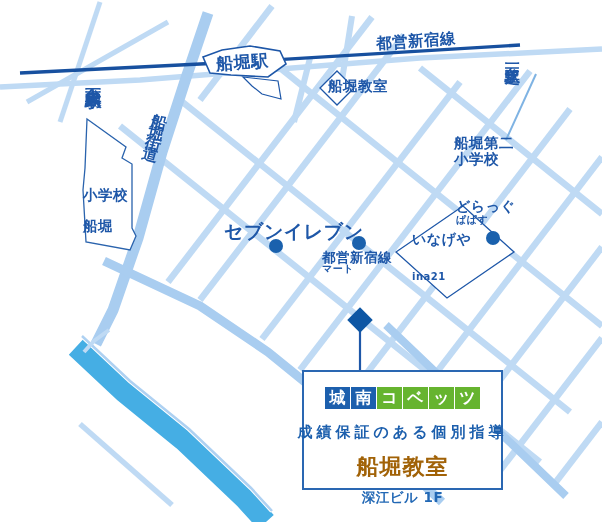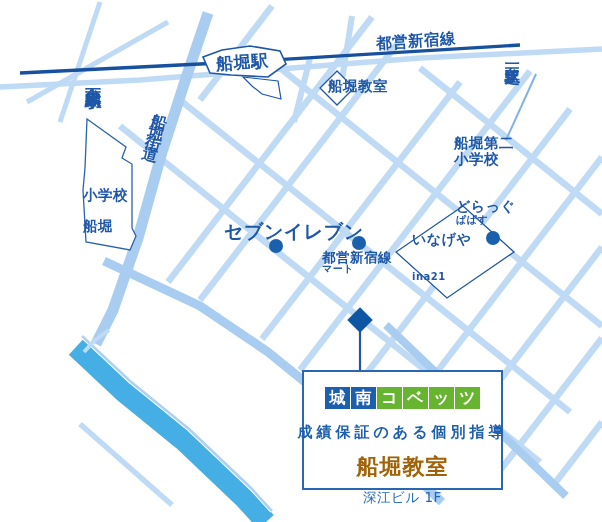--- a/index.html
+++ b/index.html
@@ -27,21 +27,21 @@
   .logo-tile.blue{background:#1c5fad;}
   .logo-tile.green{background:#66b42f;}
   .tagline{
     margin-top:14px;color:#1c5fad;font-weight:bold;font-size:15px;
     letter-spacing:4px;white-space:nowrap;
   }
   .classroom{
     margin-top:10px;color:#a16207;font-weight:bold;font-size:22px;letter-spacing:1px;
   }
   .address{
-    margin-top:7px;color:#2268b5;font-weight:400;font-size:13.5px;letter-spacing:0.5px;
+    margin-top:7px;color:#2268b5;font-weight:700;font-size:13.5px;letter-spacing:0.5px;
   }
 </style>
 </head>
 <body>
 
 <div class="stage">
 
   <svg width="602" height="522" viewBox="0 0 602 522">
 
     <g stroke="#bfdaf4" stroke-width="6.5" fill="none">

